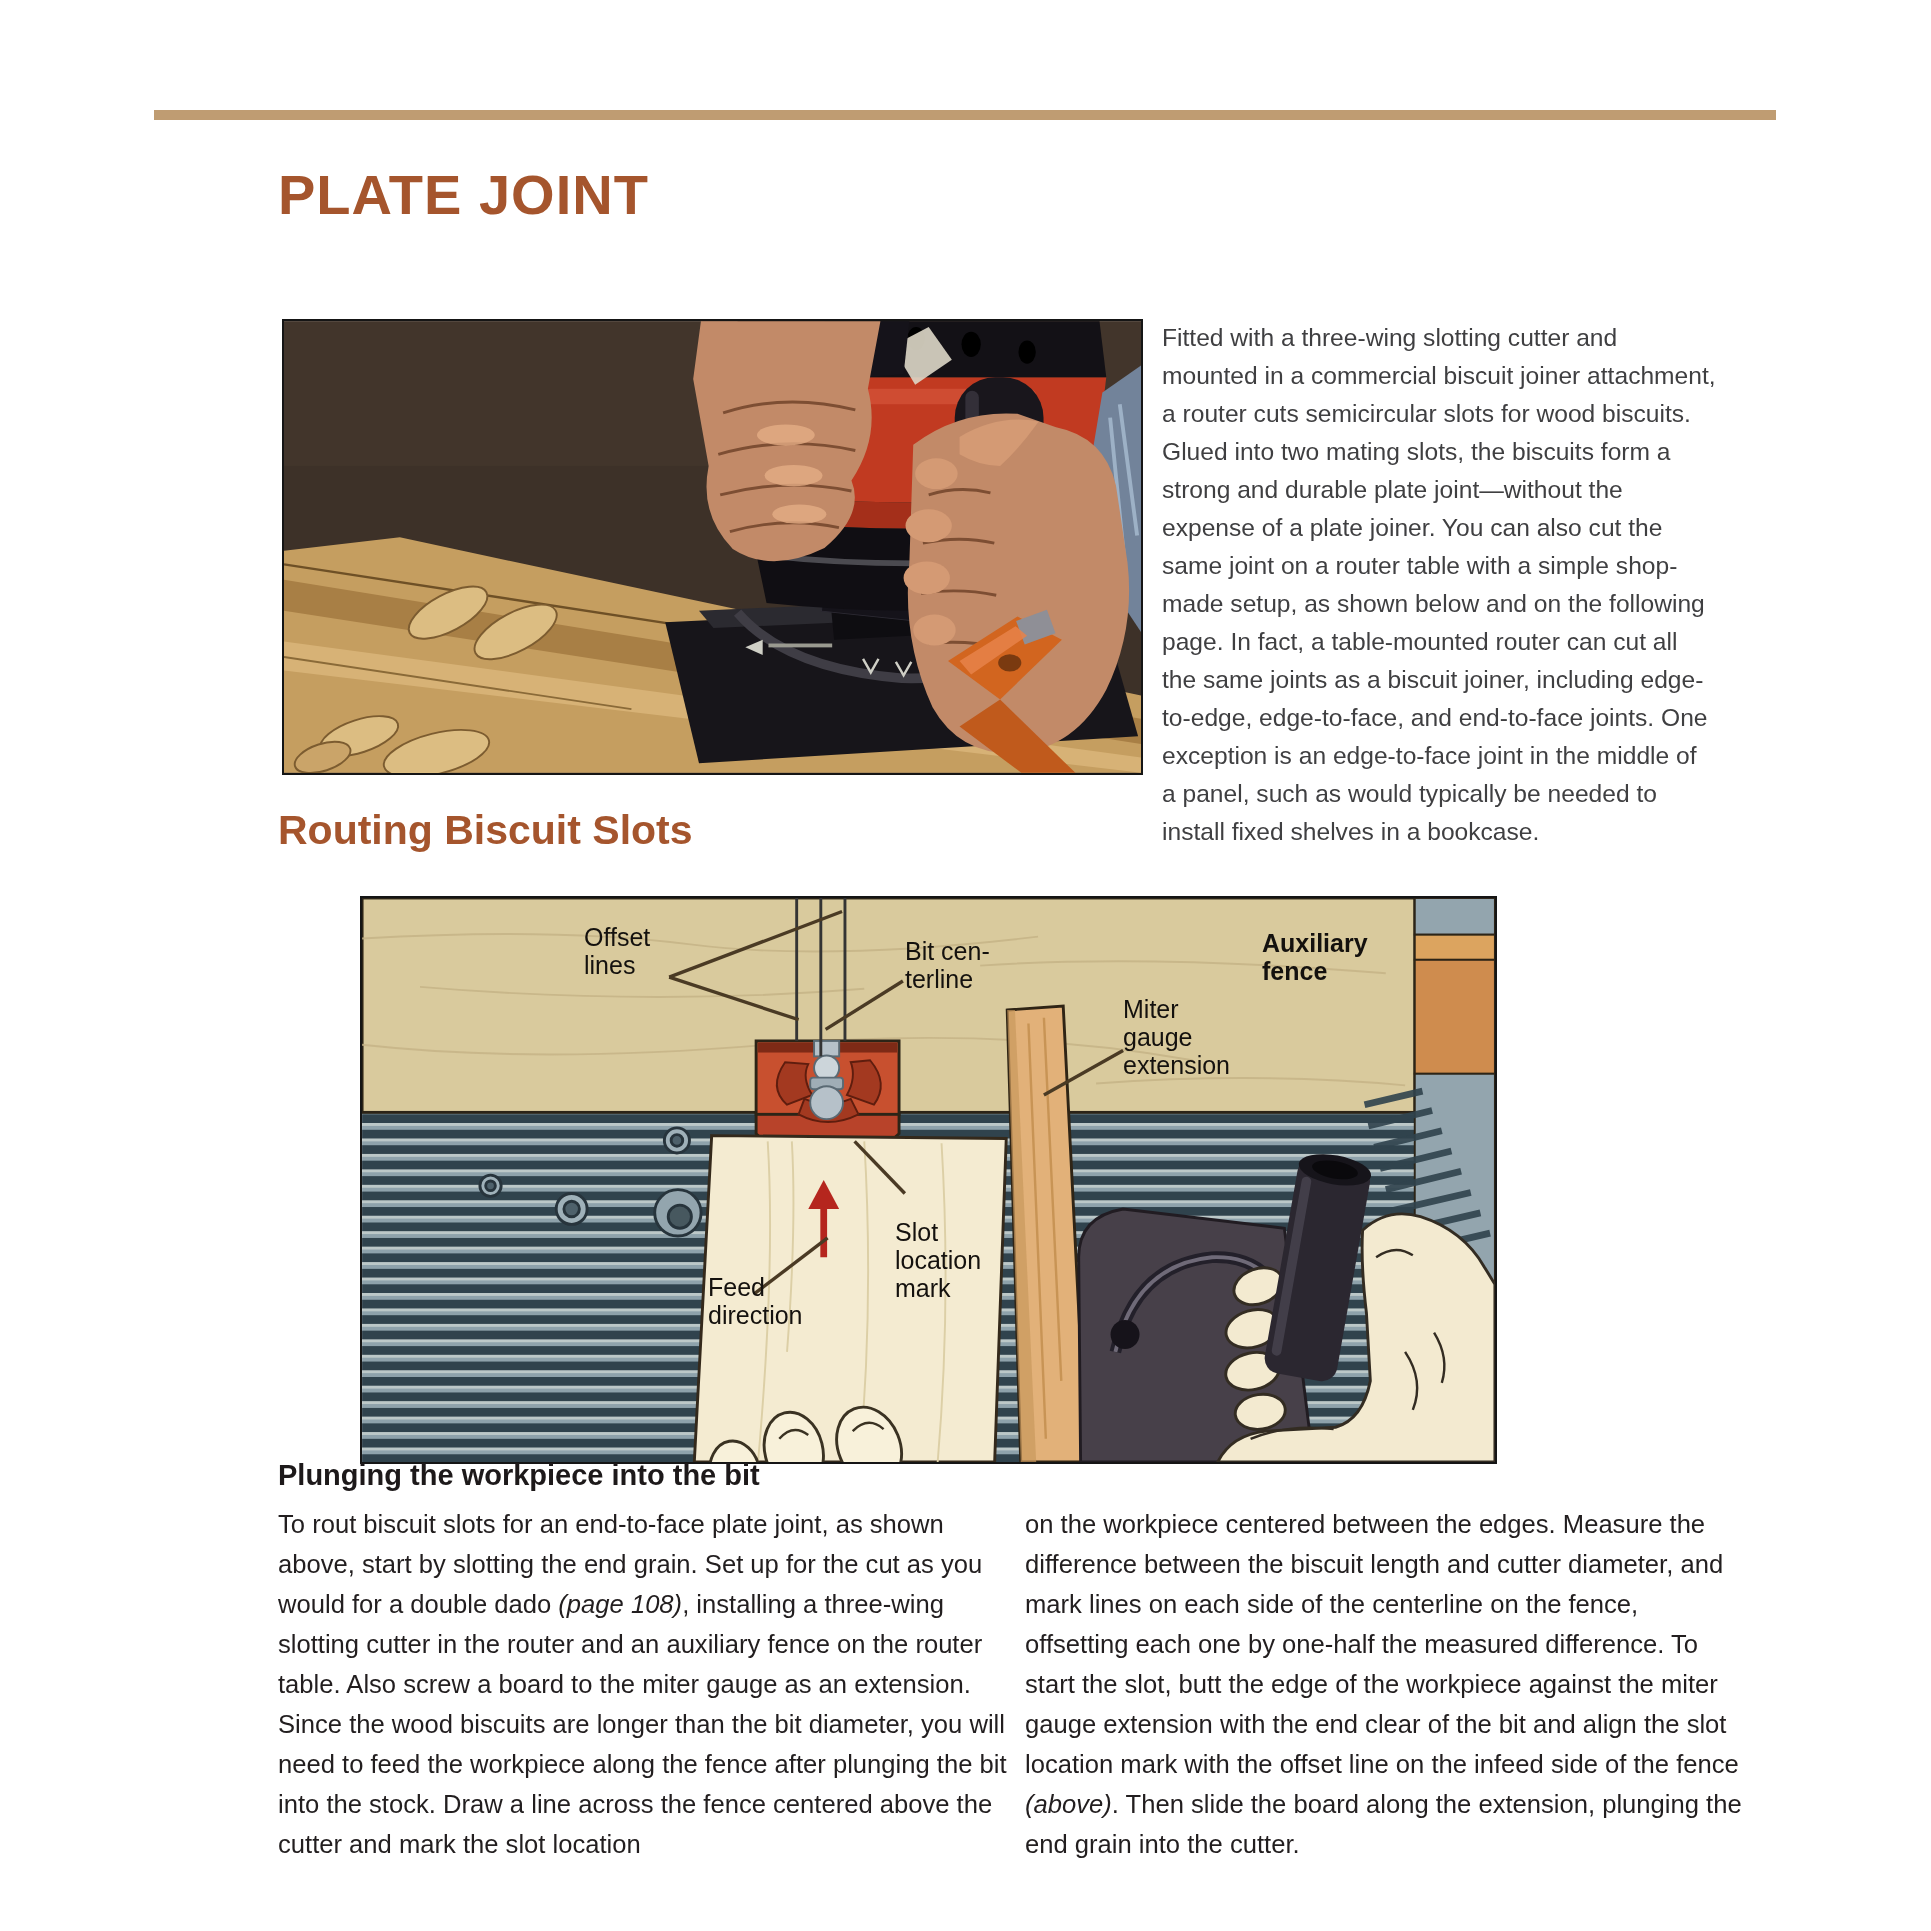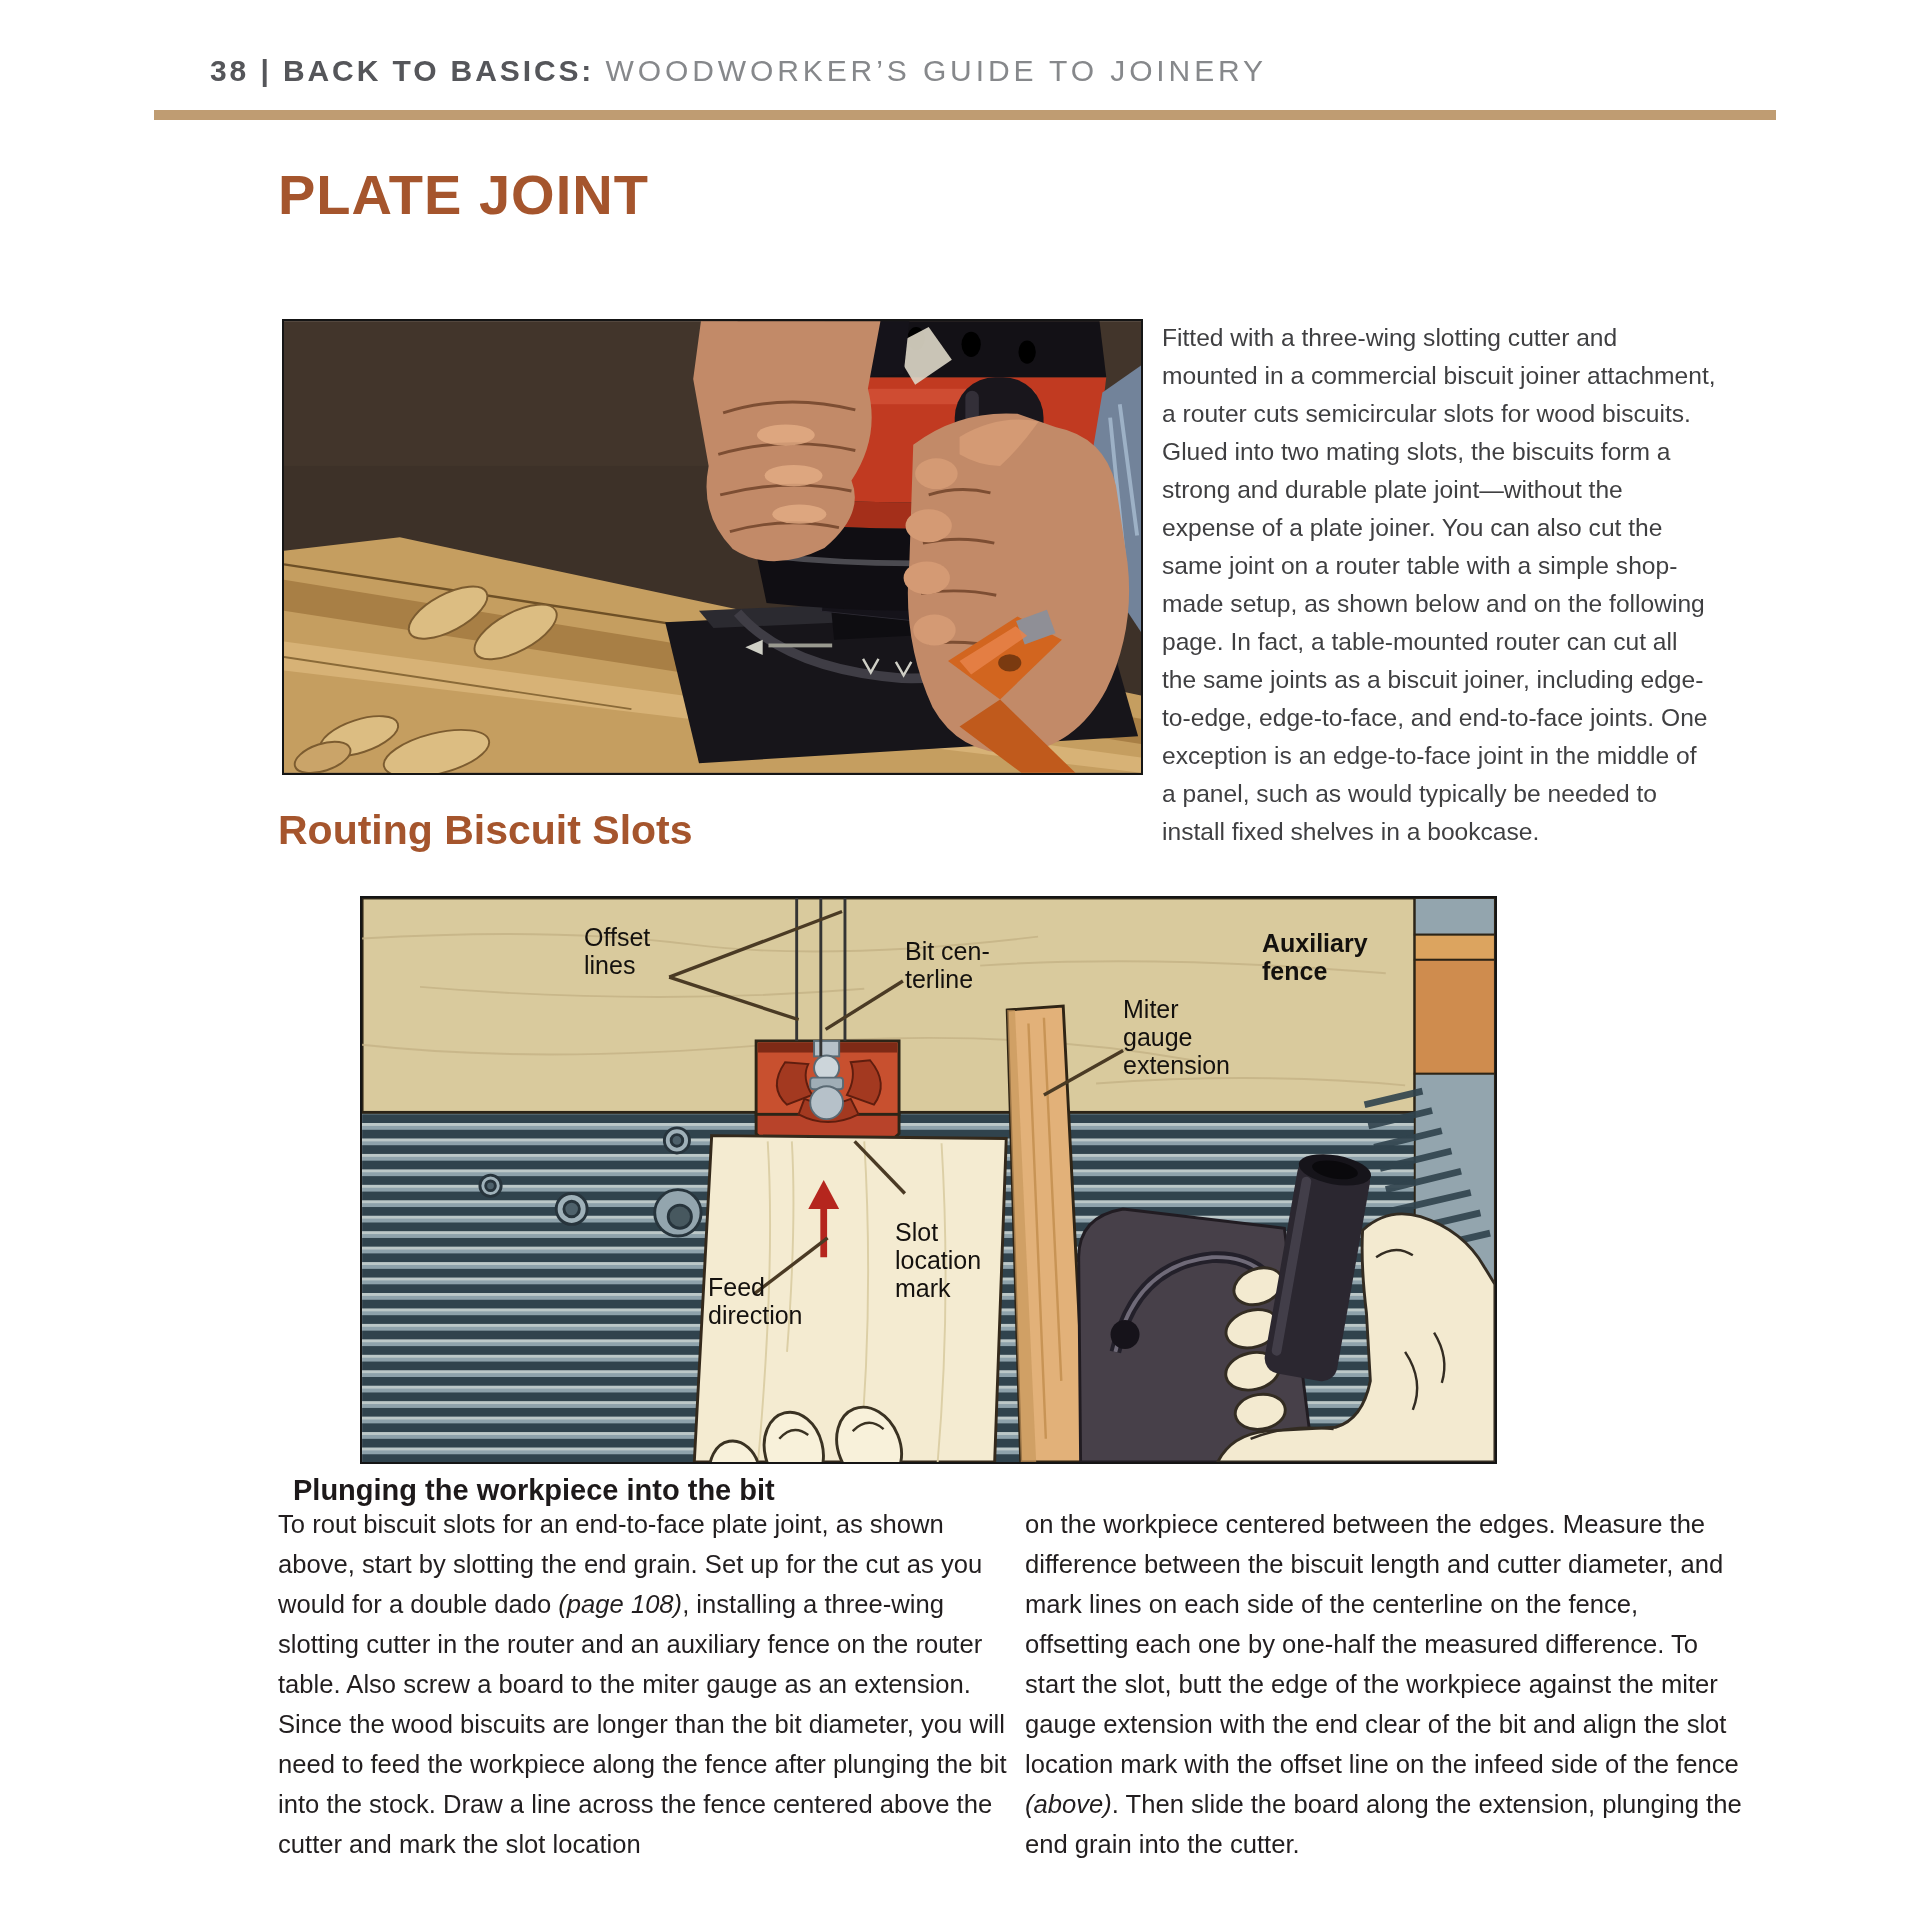--- a/index.html
+++ b/index.html
@@ -23,38 +23,32 @@
 
   .section-heading{position:absolute;left:278px;top:807px;margin:0;font-size:41px;
         font-weight:bold;color:#a5552d;}
 
   .diagram{position:absolute;left:360px;top:896px;width:1133px;height:564px;margin:0;
         border:2.9px solid #151515;}
   .diagram svg{display:block;}
   .diagram .lbl{position:absolute;font-size:25px;line-height:28px;color:#14110e;
         white-space:pre-line;font-weight:500;}
 
-  .caption-heading{position:absolute;left:278px;top:1459px;margin:15px;font-size:29px;
+  .caption-heading{position:absolute;left:278px;top:1459px;margin:0;font-size:29px;
         font-weight:bold;color:#1d191a;}
   .col{position:absolute;top:1504px;margin:0;font-size:25.6px;line-height:40px;color:#221e1f;}
   .col.left{left:278px;width:739px;}
   .col.right{left:1025px;width:719px;}
   .col em{font-style:italic;text-align:right;}
 </style>
 </head>
 <body>
 
 <div class="page">
 
-  <div class="running-header">
-    <span>38</span>
-    <span>|</span>
-    <span>BACK TO BASICS:</span>
-    <span class="light">WOODWORKER’S GUIDE TO JOINERY</span>
-  </div>
   <div class="rule"></div>
 
   <h1 class="page-title">PLATE JOINT</h1>
 
   <figure class="photo" aria-label="Hands guiding a plunge router fitted with a commercial biscuit-joiner attachment over a glued-up wood board; loose oval wood biscuits and an orange clamp lie on the workbench.">
     <svg width="857" height="452" viewBox="0 0 888 468">
       <rect width="888" height="468" fill="#3d3128"></rect>
       <rect x="0" y="0" width="888" height="150" fill="#473a2d" opacity="0.5"></rect>
 
       <polygon points="0,238 120,224 888,388 888,468 0,468" fill="#c59e60"></polygon>

